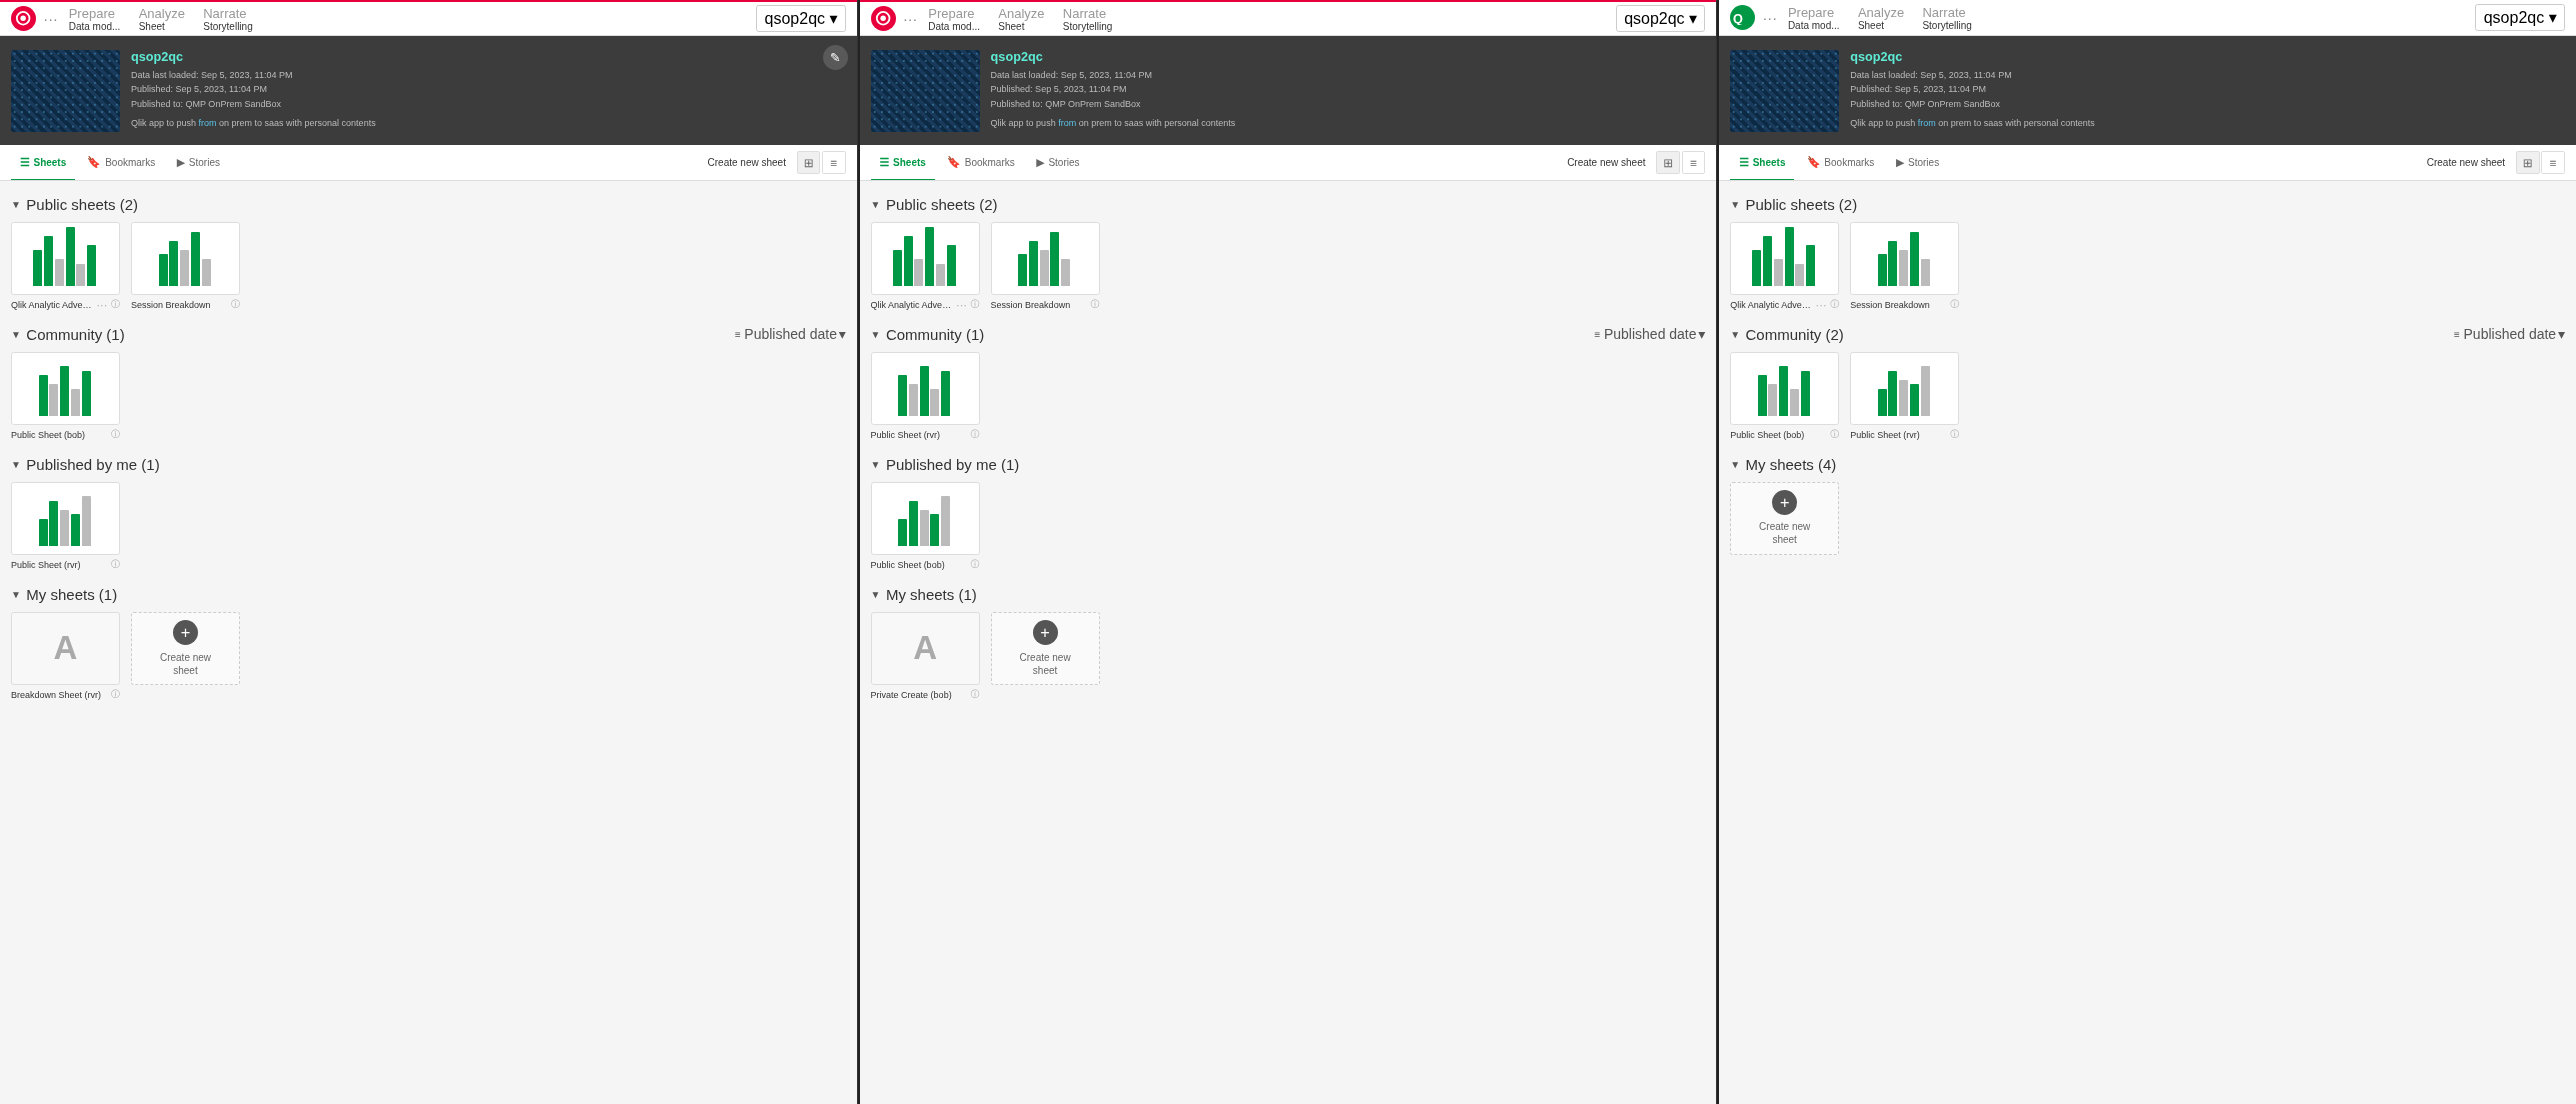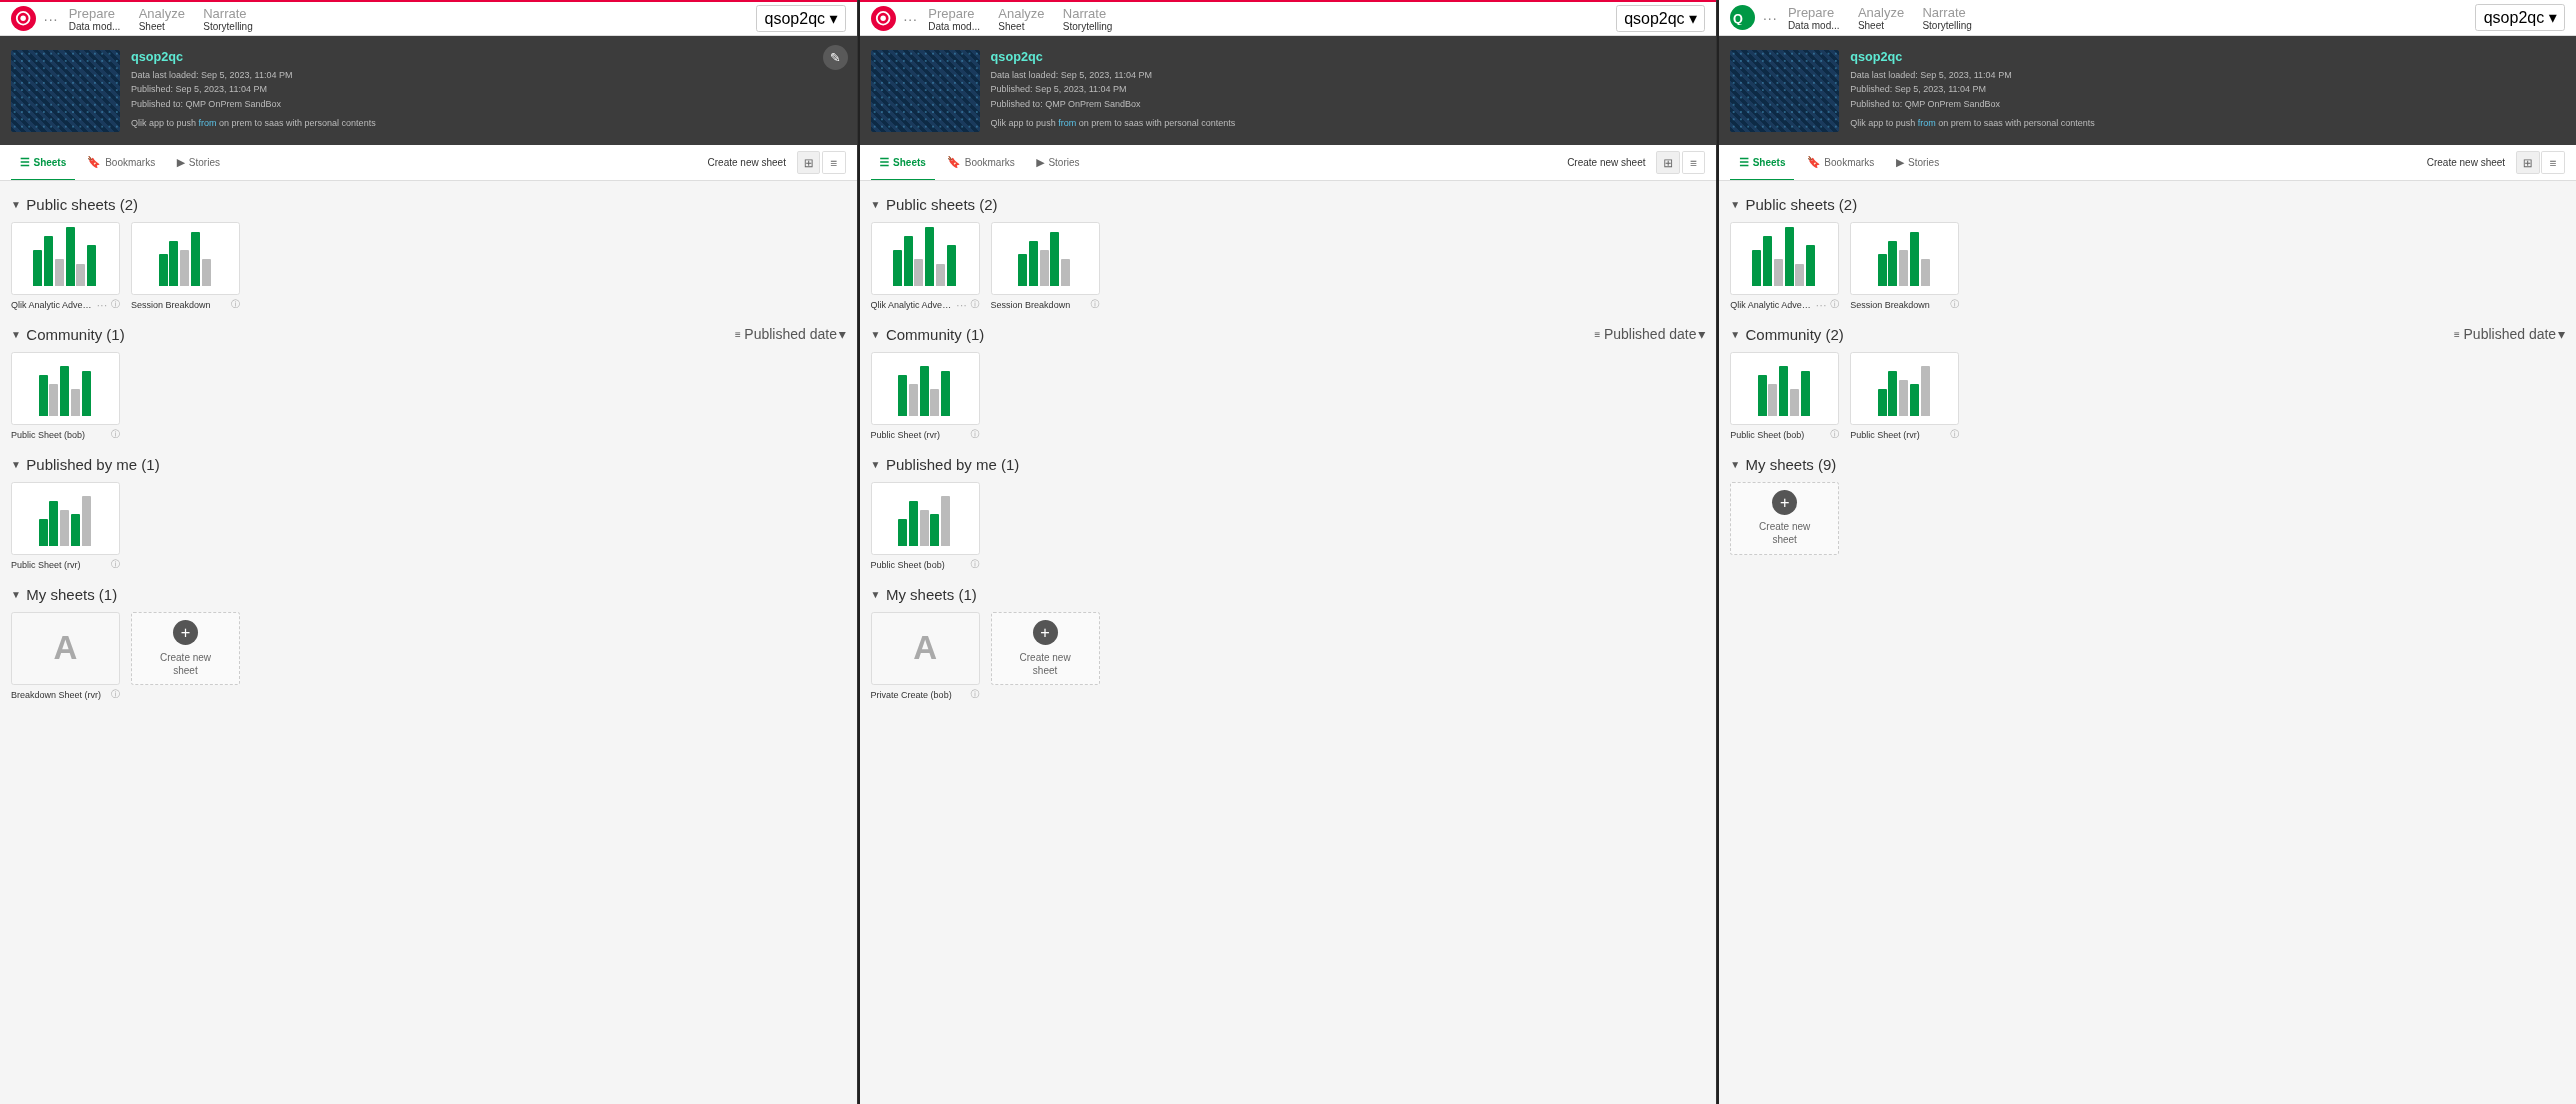--- a/index.html
+++ b/index.html
@@ -725,21 +725,21 @@
             </div>
             <div class="sheet-card-label">
               <span class="sheet-card-label-text">Public Sheet (rvr)</span>
 
               <span class="sheet-info-icon">ⓘ</span>
             </div>
           </div>
         </div>
       <div class="section-header">
         <span class="section-toggle">▼</span>
-        <span class="section-title">My sheets (9)</span>
+        <span class="section-title">My sheets (4)</span>
 
       </div>
       <div class="cards-grid">
           <div class="sheet-card">
             <div class="sheet-card-thumb new-sheet">
               <div class="new-sheet-icon">+</div>
               <div class="new-sheet-text">Create new<br>sheet</div>
             </div>
           </div>
         </div>

